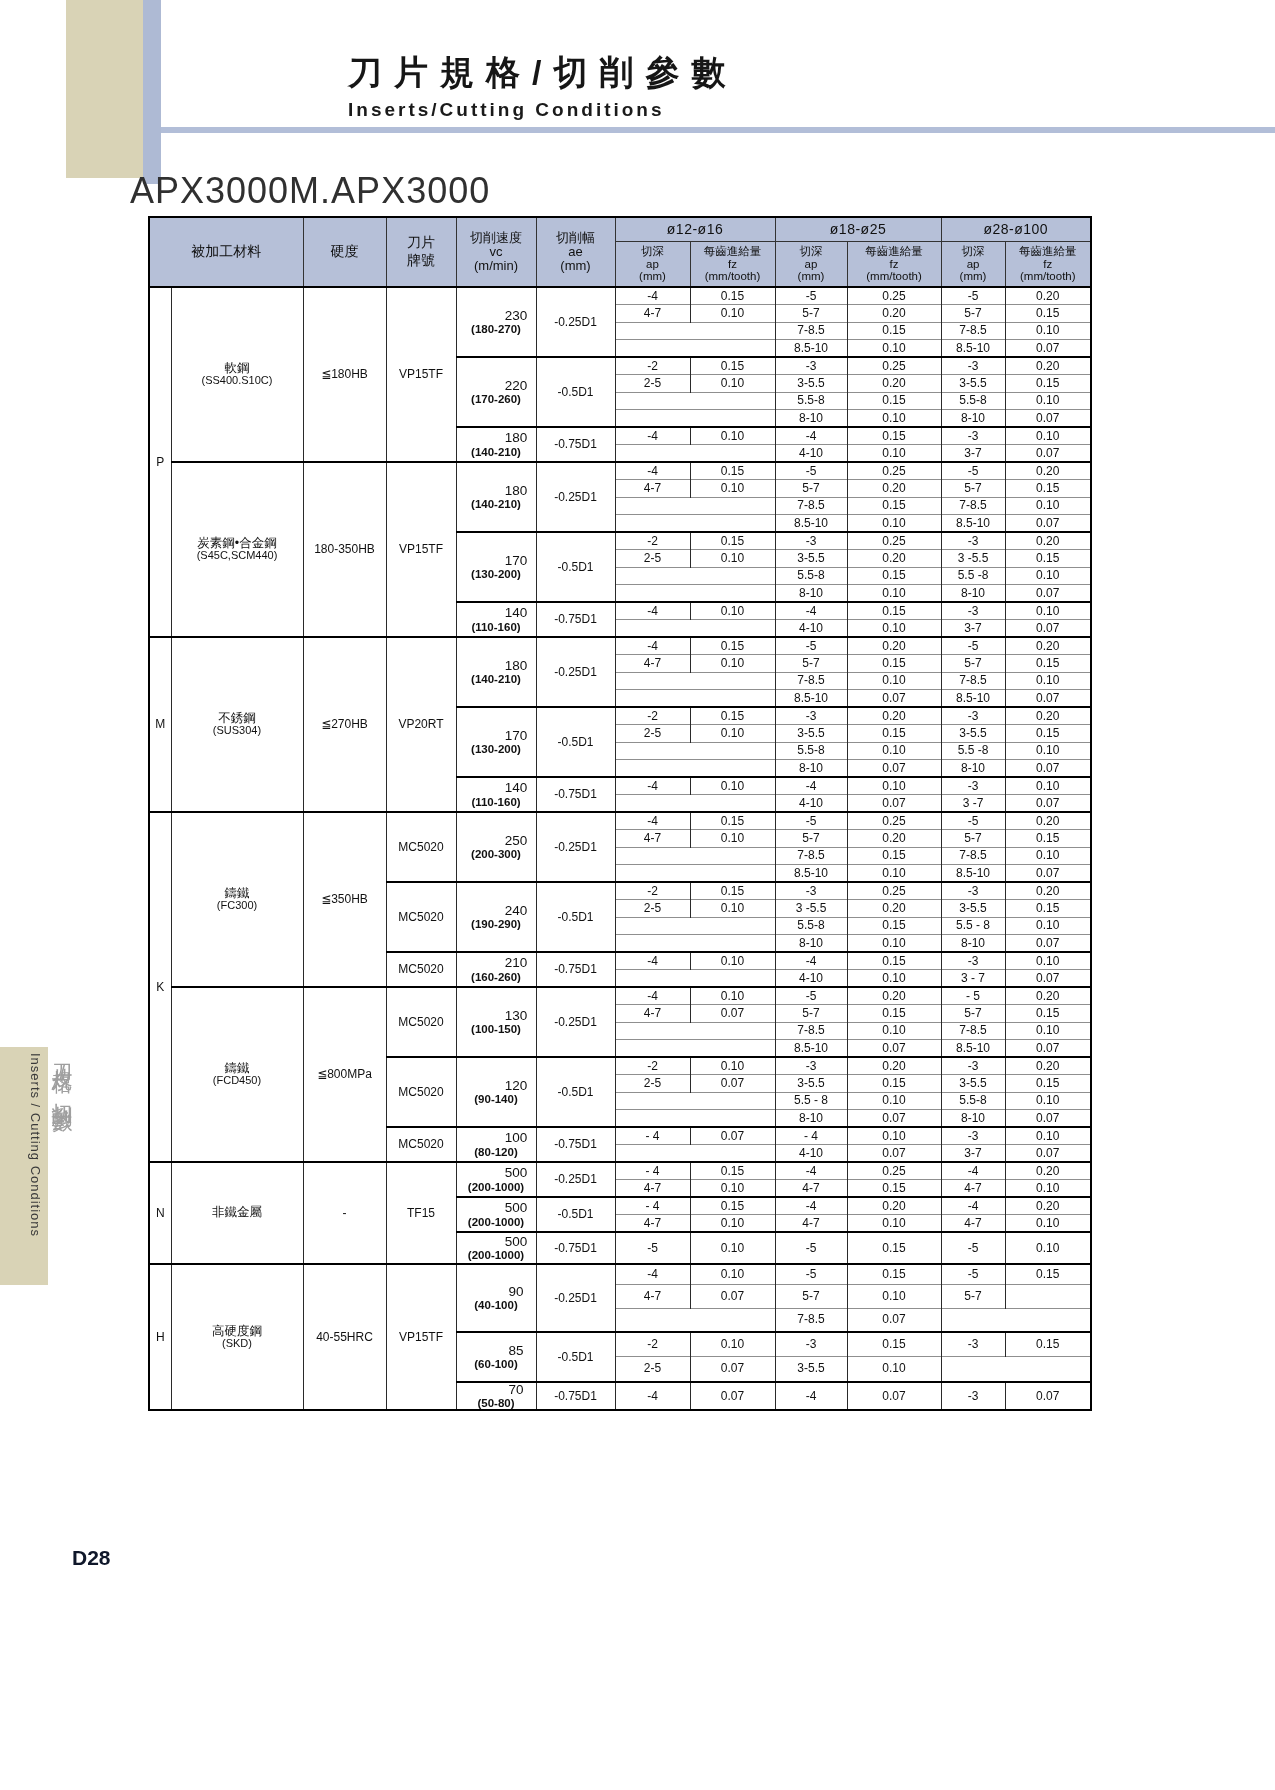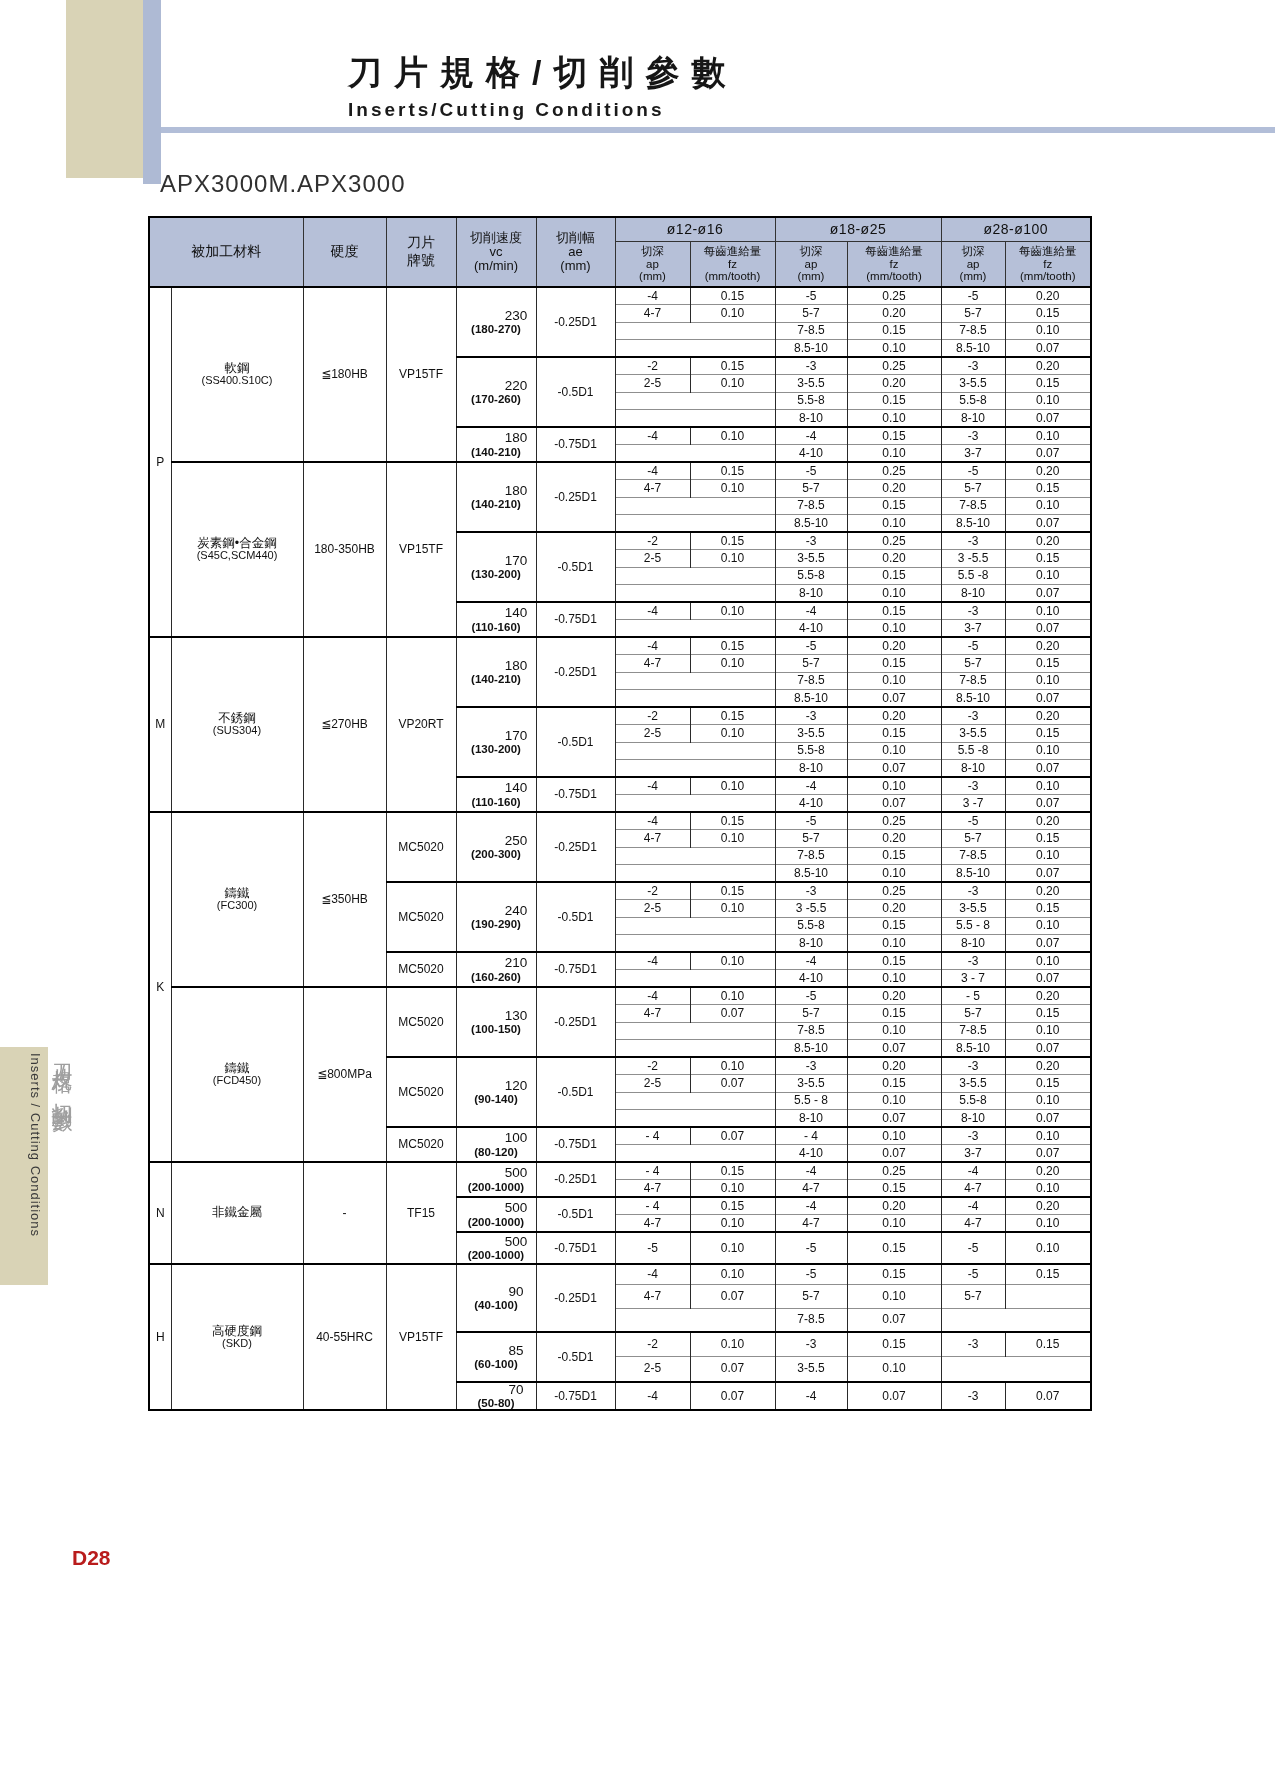--- a/index.html
+++ b/index.html
@@ -12,21 +12,21 @@
   .header-rule{position:absolute;left:161px;top:127px;width:1114px;height:6px;background:#b2bed8;}
 
   
   .logo{position:absolute;left:218px;top:46px;width:118px;height:80px;text-align:center;}
   .logo-text{font-size:13px;font-weight:bold;color:#b8860b;letter-spacing:1px;margin-top:-4px;}
 
   
   .title-block{position:absolute;left:348px;top:50px;}
   .title-zh{font-size:34px;font-weight:bold;color:#161616;letter-spacing:12px;white-space:nowrap;}
   .title-en{font-size:19px;font-weight:bold;color:#1a1a1a;letter-spacing:3px;margin-top:3px;white-space:nowrap;}
-  .model{position:absolute;left:160px;top:170px;font-size:24px;color:#303030;letter-spacing:1px;}
+  .model{position:absolute;left:130px;top:170px;font-size:36px;color:#303030;letter-spacing:1px;}
 
   
   table.cc{position:absolute;left:148px;top:216px;width:942px;border-collapse:collapse;
            table-layout:fixed;border:2.5px solid #000;}
   table.cc th{background:#b6c0d8;font-weight:normal;color:#101010;text-align:center;
               vertical-align:middle;border:1px solid #333;white-space:pre-line;padding:0;}
   thead tr.h1{height:24px;} thead tr.h2{height:46px;}
   th.big{font-size:14px;} th.grp{font-size:14px;letter-spacing:.5px;}
   th.sub{font-size:11.5px;line-height:1.08;}
   thead tr.h2 th{border-bottom:2px solid #000;}
@@ -49,21 +49,21 @@
   td.c-na{background-image:linear-gradient(to bottom right,
             transparent calc(50% - .7px),#3a3a3a calc(50% - .7px),
             #3a3a3a calc(50% + .7px),transparent calc(50% + .7px));}
 
   
   .side-tan{position:absolute;left:0;top:1047px;width:48px;height:238px;background:#d9d3b6;}
   .side-en{position:absolute;left:28px;top:1053px;height:232px;writing-mode:vertical-rl;
            font-size:13px;color:#3a3a3a;letter-spacing:1px;white-space:nowrap;}
   .side-zh{position:absolute;left:48px;top:1048px;height:252px;writing-mode:vertical-rl;
            text-orientation:upright;font-size:21px;color:#9f9f9f;letter-spacing:3px;white-space:nowrap;}
-  .page-num{position:absolute;left:72px;top:1546px;font-size:21px;font-weight:bold;color:#b91c1c;}
+  .page-num{position:absolute;left:72px;top:1546px;font-size:21px;font-weight:bold;color:#0f172a;}
 </style>
 </head>
 <body>
 
 <div class="page">
 
   <div class="deco-tan"></div>
   <div class="deco-blue"></div>
   <div class="header-rule"></div>
 

